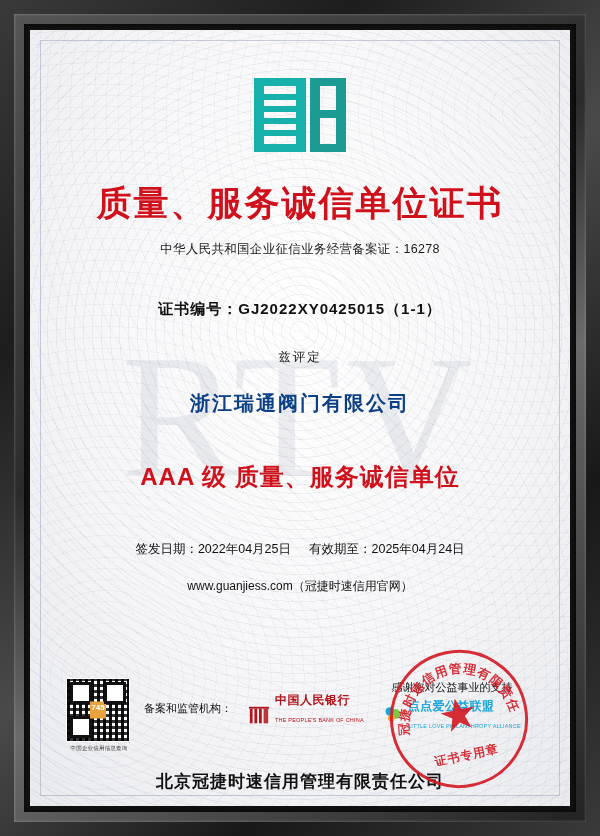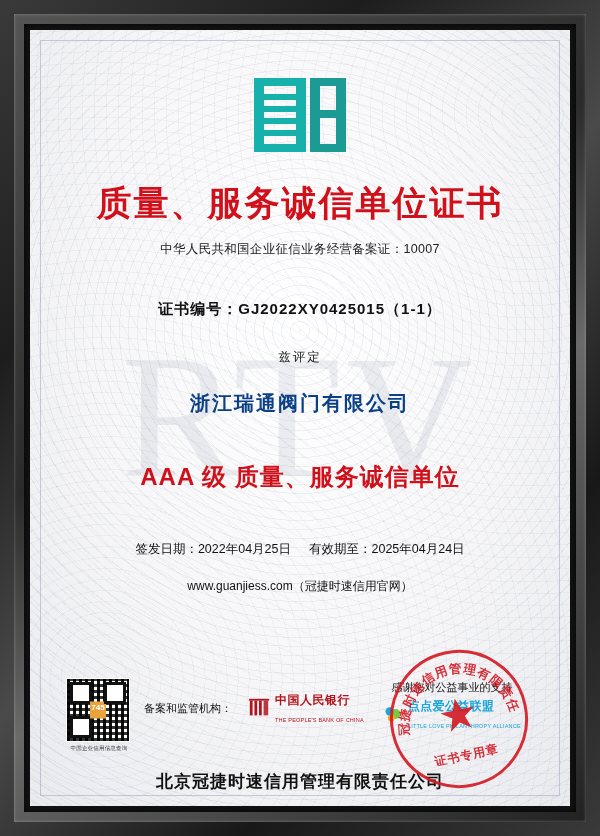--- a/index.html
+++ b/index.html
@@ -244,21 +244,21 @@
     align-items: center;
   }
   .bank-label {
     font-size: 11px;
     color: #111;
     margin-right: 16px;
     white-space: nowrap;
   }
   .bank-logo {
     display: flex;
-    align-items: center;
+    align-items: flex-end;
   }
   .bank-mark {
     width: 22px; height: 22px;
     margin-right: 5px;
   }
   .bank-names {
     line-height: 1.15;
   }
   .bank-cn {
     font-size: 12px;
@@ -393,21 +393,21 @@
             <rect x="70" y="10" width="10" height="74"></rect>
             <rect x="96" y="10" width="10" height="74"></rect>
             <rect x="70" y="10" width="36" height="8"></rect>
             <rect x="70" y="42" width="36" height="8"></rect>
             <rect x="70" y="76" width="36" height="8"></rect>
           </g>
         </svg>
       </div>
 
       <div class="main-title">质量、服务诚信单位证书</div>
-      <div class="sub-record">中华人民共和国企业征信业务经营备案证：10007</div>
+      <div class="sub-record">中华人民共和国企业征信业务经营备案证：16278</div>
 
       <div class="cert-no">
         <span>证书编号：</span><span>GJ2022XY0425015（1-1）</span>
       </div>
 
       <div class="hereby">兹评定</div>
       <div class="company">浙江瑞通阀门有限公司</div>
       <div class="grade">AAA 级 质量、服务诚信单位</div>
 
       <div class="dates">

